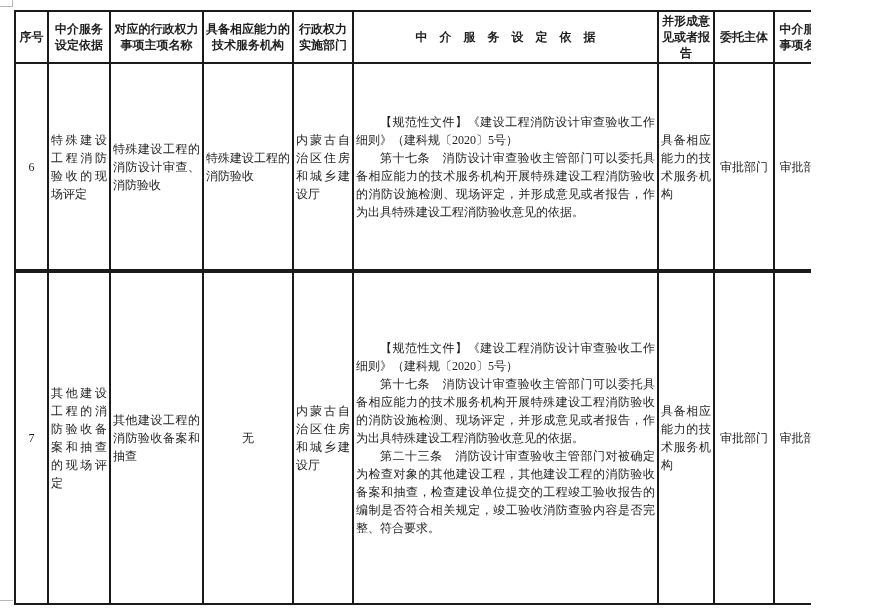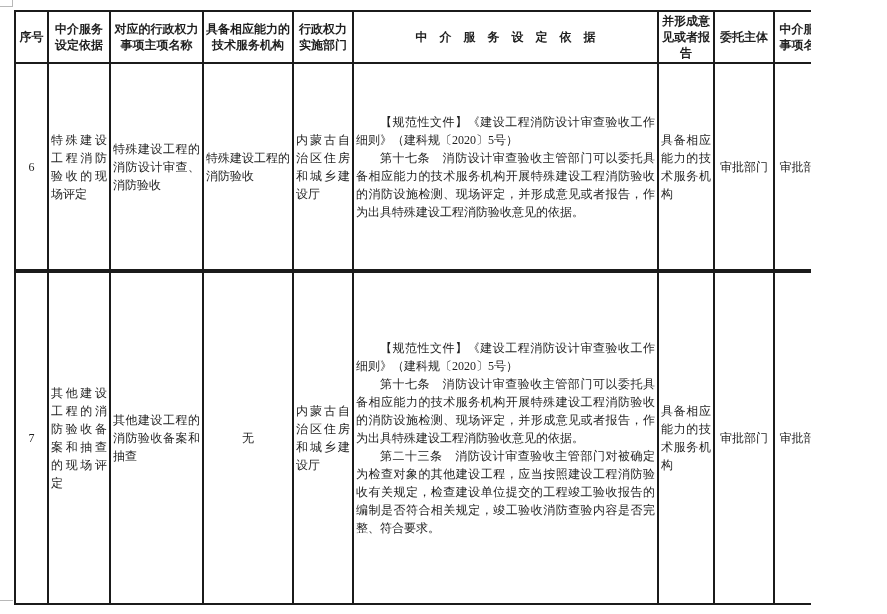--- a/index.html
+++ b/index.html
@@ -126,21 +126,21 @@
     <tbody>
       <tr>
         <td class="center">7</td>
         <td class="just">其他建设工程的消防验收备案和抽查的现场评定</td>
         <td class="just">其他建设工程的消防验收备案和抽查</td>
         <td class="center">无</td>
         <td class="just">内蒙古自治区住房和城乡建设厅</td>
         <td class="basis">
           <p>【规范性文件】《建设工程消防设计审查验收工作细则》（建科规〔2020〕5号）</p>
           <p>第十七条　消防设计审查验收主管部门可以委托具备相应能力的技术服务机构开展特殊建设工程消防验收的消防设施检测、现场评定，并形成意见或者报告，作为出具特殊建设工程消防验收意见的依据。</p>
-          <p>第二十三条　消防设计审查验收主管部门对被确定为检查对象的其他建设工程，应当按照建设工程消防验收有关规定，检查建设单位提交的工程竣工验收报告的编制是否符合相关规定，竣工验收消防查验内容是否完整、符合要求。</p>
+          <p>第二十三条　消防设计审查验收主管部门对被确定为检查对象的其他建设工程，其他建设工程的消防验收备案和抽查，检查建设单位提交的工程竣工验收报告的编制是否符合相关规定，竣工验收消防查验内容是否完整、符合要求。</p>
         </td>
         <td class="just">具备相应能力的技术服务机构</td>
         <td class="center">审批部门</td>
         <td class="center">审批部门</td>
         <td class="center"></td>
       </tr>
     </tbody>
   </table>
 
 </div>

